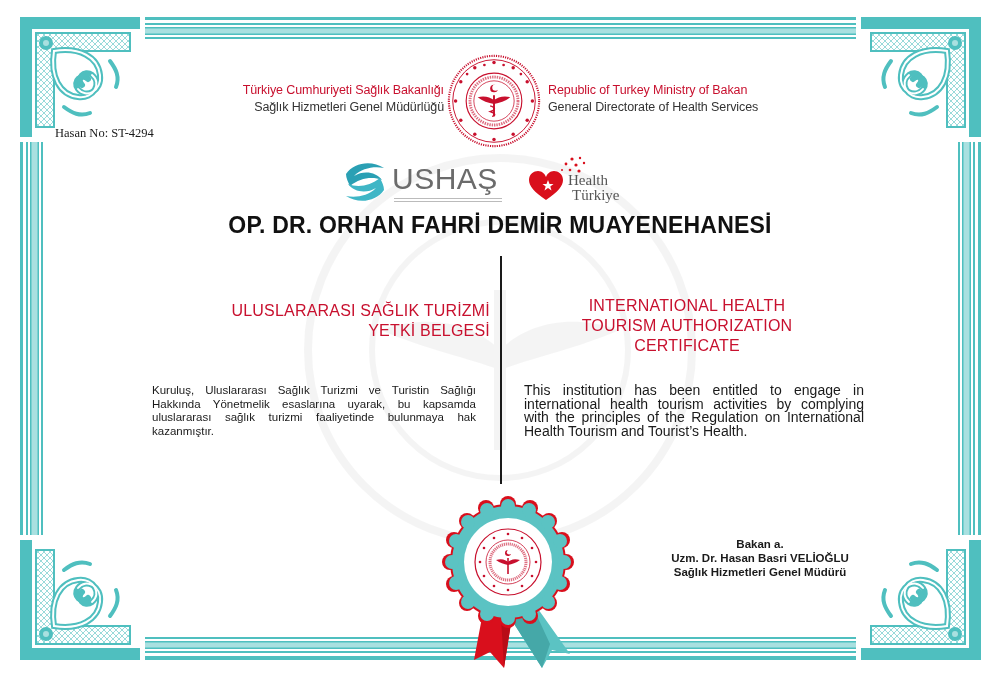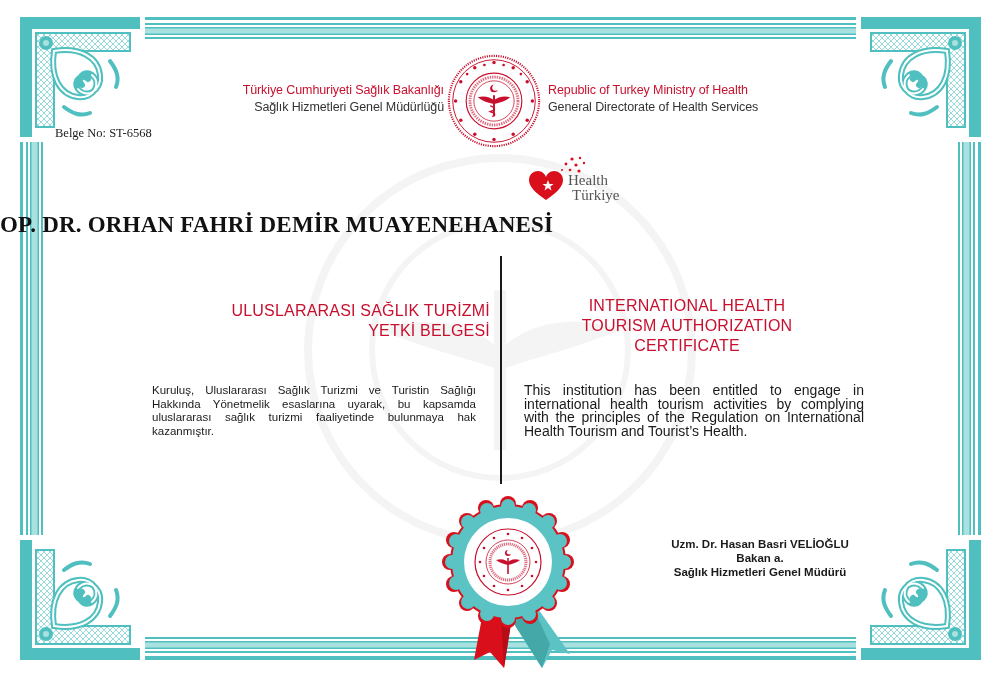--- a/index.html
+++ b/index.html
@@ -31,21 +31,21 @@
   .ushas-word { position: absolute; left: 52px; top: 4px; font-family: "Liberation Sans", sans-serif; font-size: 30px; color: #6b6b6b; letter-spacing: 0.5px; }
   .ushas-sub { position: absolute; left: 54px; top: 40px; width: 108px; height: 6px; }
   .ushas-sub i { display: block; height: 1px; background: #bbbbbb; margin-bottom: 2px; }
 
   .ht-logo { position: absolute; left: 528px; top: 156px; width: 100px; height: 52px; }
   .ht-heart { position: absolute; left: 0; top: 14px; width: 36px; height: 32px; }
   .ht-word1 { position: absolute; left: 40px; top: 16px; font-family: "Liberation Serif", serif; font-size: 15px; color: #555555; }
   .ht-word2 { position: absolute; left: 44px; top: 31px; font-family: "Liberation Serif", serif; font-size: 15px; color: #555555; }
 
   
-  .clinic-title { position: absolute; left: 0; width: 1000px; top: 212px; text-align: left; font-family: Liberation Serif, serif; font-weight: bold; font-size: 23px; color: #111111; letter-spacing: 0.2px; }
+  .clinic-title { position: absolute; left: 0; width: 1000px; top: 212px; text-align: center; font-family: Liberation Sans, sans-serif; font-weight: bold; font-size: 23px; color: #111111; letter-spacing: 0.2px; }
 
   
   .divider { position: absolute; left: 500px; top: 256px; width: 2px; height: 228px; background: #1a1a1a; }
 
   
   .heading-tr { position: absolute; left: 140px; width: 350px; top: 301px; text-align: right; color: #c8102e; font-family: "Liberation Sans", sans-serif; font-size: 16px; line-height: 20px; letter-spacing: 0.2px; }
   .heading-en { position: absolute; left: 512px; width: 350px; top: 296px; text-align: center; color: #c8102e; font-family: "Liberation Sans", sans-serif; font-size: 16px; line-height: 20px; letter-spacing: 0.2px; }
 
   
   .body-tr { position: absolute; left: 152px; width: 324px; top: 384px; text-align: justify; font-family: "Liberation Sans", sans-serif; font-size: 11.5px; line-height: 13.5px; color: #1a1a1a; }
@@ -175,31 +175,42 @@
     <circle cx="50" cy="37" r="4" fill="#c8102e"></circle>
     <circle cx="51.5" cy="36" r="3.3" fill="#ffffff"></circle>
 
     <path d="M33 46 C40 44 46 46 50 49 C54 46 60 44 67 46 C62 50 56 52 50 53 C44 52 38 50 33 46 Z" fill="#c8102e"></path>
 
     <rect x="49" y="44" width="2" height="22" fill="#c8102e"></rect>
     <path d="M46 55 C52 57 52 59 46 61 C52 63 52 65 48 66" fill="none" stroke="#c8102e" stroke-width="1.4"></path>
   </svg>
 
   <div class="hdr-right">
-    <div class="hdr-line1">Republic of Turkey Ministry of Health</div>
+    <div class="hdr-line1">Republic of Turkey Ministry of Bakan</div>
     <div class="hdr-line2">General Directorate of Health Services</div>
   </div>
 
   <div class="doc-meta">
     <div>
-      <span>Belge No:</span>
-      <span>ST-6568</span>
+      <span>Hasan No:</span>
+      <span>ST-4294</span>
     </div>
   </div>
 
+  <div class="ushas-logo">
+    <svg class="ushas-mark" viewBox="0 0 50 48">
+      <path d="M6 16 C14 4 32 2 44 10 C34 8 22 10 14 18 C24 12 36 14 42 22 C32 18 20 20 10 28 C8 24 6 20 6 16 Z" fill="#2aa0b4"></path>
+      <path d="M44 32 C36 44 18 46 6 38 C16 40 28 38 36 30 C26 36 14 34 8 26 C18 30 30 28 40 20 C42 24 44 28 44 32 Z" fill="#3fb6c6"></path>
+    </svg>
+    <div class="ushas-word">USHAŞ</div>
+    <div class="ushas-sub">
+        <i></i>
+        <i></i>
+      </div>
+  </div>
 
   <div class="ht-logo">
     <svg class="ht-heart" viewBox="0 0 36 32">
       <path d="M18 30 C6 22 1 16 1 10 C1 4 6 1 10 1 C14 1 17 4 18 7 C19 4 22 1 26 1 C30 1 35 4 35 10 C35 16 30 22 18 30 Z" fill="#d90f1c"></path>
       <path d="M20 10 L21.5 14 L25.5 14 L22.3 16.5 L23.5 20.5 L20 18 L16.5 20.5 L17.7 16.5 L14.5 14 L18.5 14 Z" fill="#ffffff"></path>
       <g fill="#d90f1c">
           <circle cx="30" cy="-2" r="1"></circle>
         </g>
     </svg>
     <svg style="position:absolute;left:24px;top:0;width:40px;height:20px" viewBox="0 0 40 20">
@@ -229,22 +240,22 @@
   <div class="body-tr">Kuruluş, Uluslararası Sağlık Turizmi ve Turistin Sağlığı Hakkında Yönetmelik esaslarına uyarak, bu kapsamda uluslararası sağlık turizmi faaliyetinde bulunmaya hak kazanmıştır.</div>
 
   <div class="heading-en">
     <div>INTERNATIONAL HEALTH</div>
     <div>TOURISM AUTHORIZATION</div>
     <div>CERTIFICATE</div>
   </div>
   <div class="body-en">This institution has been entitled to engage in international health tourism activities by complying with the principles of the Regulation on International Health Tourism and Tourist’s Health.</div>
 
   <div class="sign">
+    <div>Bakan a.</div>
     <div>Uzm. Dr. Hasan Basri VELİOĞLU</div>
-    <div>Bakan a.</div>
     <div>Sağlık Hizmetleri Genel Müdürü</div>
   </div>
 
   <svg class="rosette" viewBox="0 0 160 180">
 
     <path d="M96 100 L140 162 L122 158 L112 176 L74 116 Z" fill="#5bc3c3"></path>
     <path d="M96 100 L120 152 L112 176 L74 116 Z" fill="#45a8a8"></path>
     <path d="M56 104 L44 168 L60 160 L74 176 L84 112 Z" fill="#d90f1c"></path>
     <path d="M70 108 L74 176 L84 112 Z" fill="#b80c17"></path>
 

